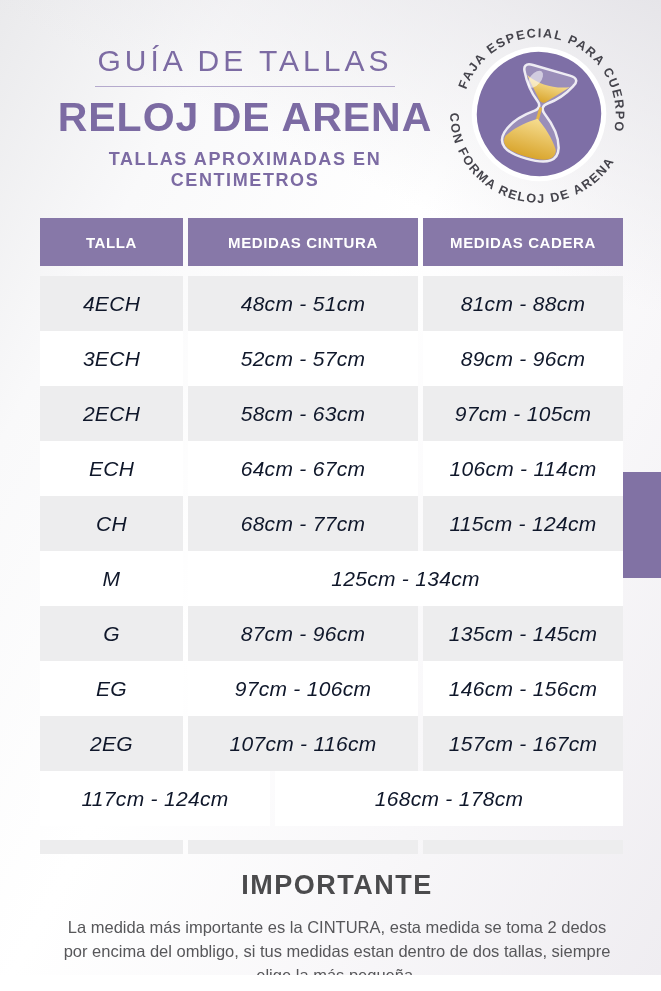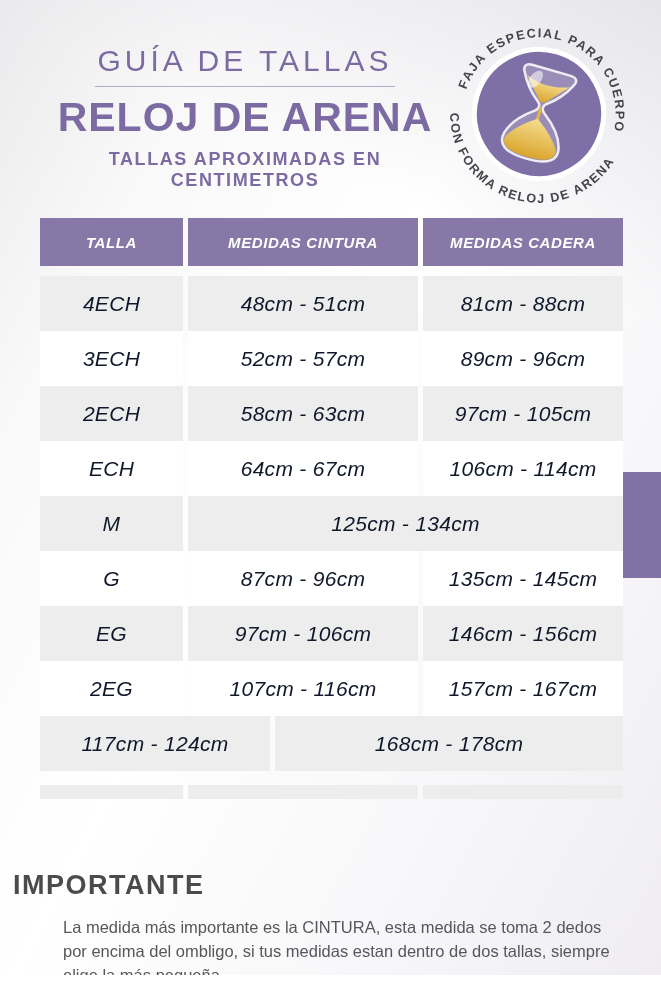--- a/index.html
+++ b/index.html
@@ -22,34 +22,34 @@
   .hdr .sub { margin-top:8px; font-size:18px; font-weight:600; letter-spacing:1.6px; }
   
   .badge { position:absolute; left:433px; top:8px; width:212px; height:212px; }
   
   .side-tab { position:absolute; right:0; top:472px; width:43px; height:106px; background:#8172a4; }
   
   .size-table { position:absolute; left:40px; top:218px; width:583px; }
   .t-row { display:flex; gap:5px; }
   .cell { display:flex; align-items:center; justify-content:center; background:#fff; }
   .c1 { width:143px; } .c2 { width:230px; } .c3 { flex:1; }
-  .t-row.head { margin-bottom:10px;font-style:italic; }
+  .t-row.head { margin-bottom:10px; }
   .t-row.head .cell {
     background:#8778a8; color:#fff; height:48px;
     font-size:15px; font-weight:600; letter-spacing:0.6px;
   }
   .t-row.body { height:55px; }
   .t-row.body .cell {
     font-style:italic; font-size:21px; font-weight:500; color:#0f172a; letter-spacing:0.3px;
   }
   .size-table > .t-row:nth-child(even) .cell:not(.hcell) { background:#ededee; }
   .t-row.partial { height:14px; margin-top:14px; }
   .t-row.partial .cell { background:#ededee; }
   
-  .note { position:absolute; left:13px; right:0; top:870px; text-align:left; }
+  .note { position:absolute; left:13px; right:0; top:870px; text-align:center; }
   .note h2 { font-size:27px; font-weight:800; letter-spacing:1.5px; color:#4b4b4d; margin-bottom:15px; }
   .note p { max-width:548px; margin:0 auto; font-size:16.5px; line-height:1.45; font-weight:500; color:#57575a; }
 </style>
 </head>
 <body>
 
 <div class="canvas">
   <div class="bg-band"></div>
 
   <div class="hdr">
@@ -114,20 +114,25 @@
       <div class="cell c1">2ECH</div>
       <div class="cell c2">58cm - 63cm</div>
       <div class="cell c3">97cm - 105cm</div>
     </div>
     <div class="t-row body">
       <div class="cell c1">ECH</div>
       <div class="cell c2">64cm - 67cm</div>
       <div class="cell c3">106cm - 114cm</div>
     </div>
     <div class="t-row body">
+      <div class="cell c1">CH</div>
+      <div class="cell c2">68cm - 77cm</div>
+      <div class="cell c3">115cm - 124cm</div>
+    </div>
+    <div class="t-row body">
       <div class="cell c1">M</div>
       <div class="cell c3">125cm - 134cm</div>
     </div>
     <div class="t-row body">
       <div class="cell c1">G</div>
       <div class="cell c2">87cm - 96cm</div>
       <div class="cell c3">135cm - 145cm</div>
     </div>
     <div class="t-row body">
       <div class="cell c1">EG</div>

